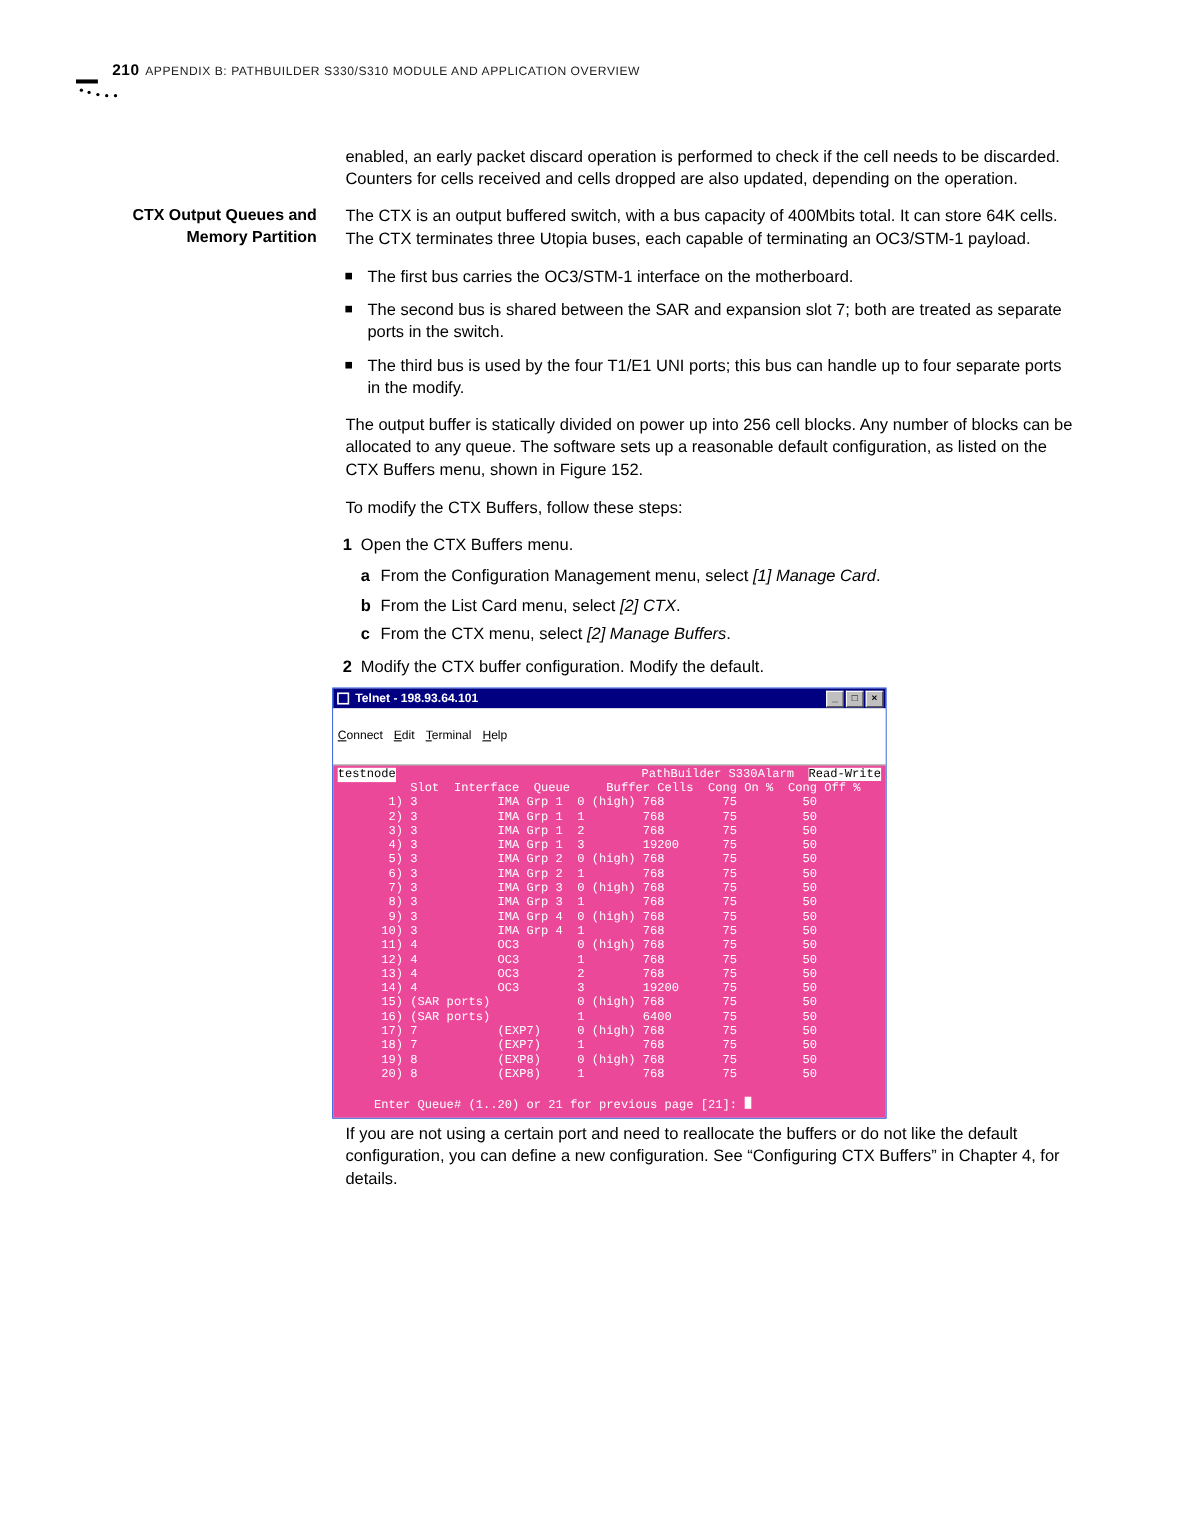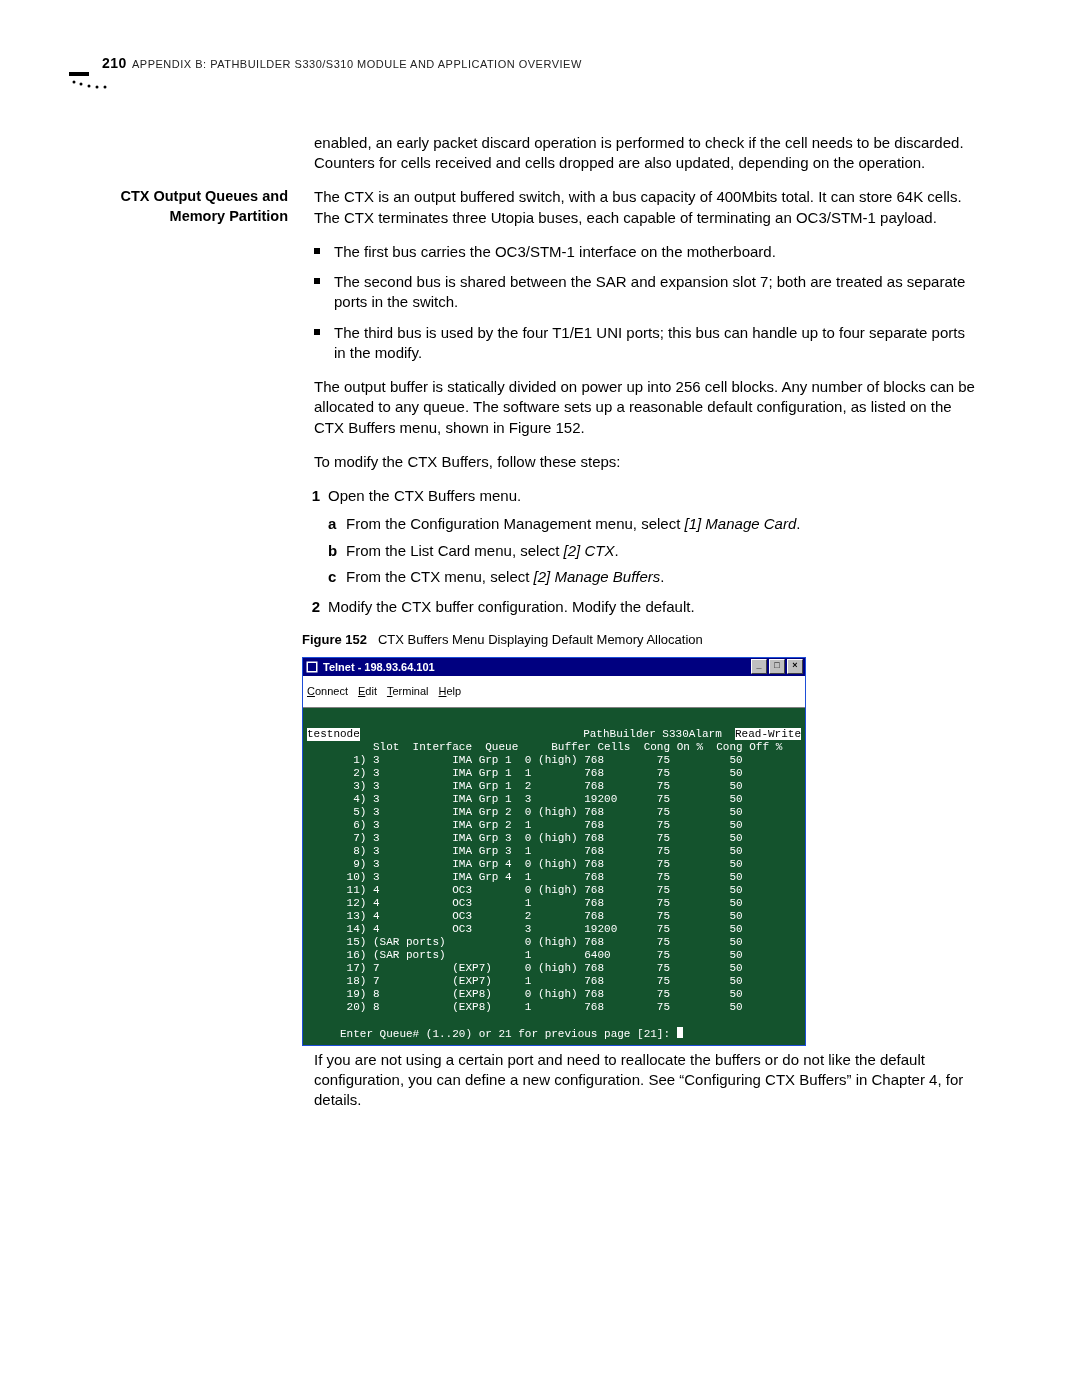--- a/index.html
+++ b/index.html
@@ -19,21 +19,21 @@
     padding: 54px 102px 60px 102px;
   }
 
   
   .page-header {
     font-size: 11px;
     font-variant: small-caps;
     letter-spacing: 0.5px;
     color: #000;
     display: flex;
-    align-items: center;
+    align-items: flex-end;
   }
   .page-number {
     font-weight: 700;
     font-size: 14px;
     width: 30px;
   }
   .header-text {
     padding-top: 2px;
     color: #222;
   }
@@ -162,32 +162,32 @@
     font-size: 9px;
     line-height: 11px;
     text-align: center;
     color: #000;
     font-family: Arial, sans-serif;
     font-weight: 700;
   }
   .tw-menubar {
     background: #fff;
     border-bottom: 1px solid #808080;
-    padding: 8px 4px;
+    padding: 18px 4px;
     font-family: Tahoma, Arial, sans-serif;
     font-size: 11px;
     color: #000;
     display: flex;
     gap: 10px;
   }
   .tw-menu u { text-decoration: underline; }
   .tw-term {
-    background: #14532d;
+    background: #ec4899;
     color: #fff;
-    padding: 20px 4px 4px 4px;
+    padding: 2px 4px 4px 4px;
     white-space: pre;
     font-family: "Lucida Console","Courier New",monospace;
     font-size: 11px;
     line-height: 13px;
   }
   .rev {
     background: #fff;
     color: #000;
   }
   .hdrrow {
@@ -272,24 +272,20 @@
               <span>From the CTX menu, select </span><span class="ital">[2] Manage Buffers</span><span>.</span>
             </div>
           </div>
         </div>
 
         <div class="step">
           <div class="sn">2</div>
           <div class="st">Modify the CTX buffer configuration. Modify the default.</div>
         </div>
 
-        <div class="fig-caption">
-          <span class="fign">Figure 152</span>
-          &nbsp;&nbsp;<span>CTX Buffers Menu Displaying Default Memory Allocation</span>
-        </div>
 
         <div class="telnet-window">
           <div class="tw-titlebar">
             <span class="tw-icn">
               <svg width="12" height="12" viewBox="0 0 12 12">
                   <rect x="1" y="1" width="10" height="10" fill="#fff" stroke="#fff"></rect>
                   <rect x="2" y="2" width="8" height="8" fill="#000080"></rect>
                 </svg>
             </span>
             <span class="tw-title">Telnet - 198.93.64.101</span>

